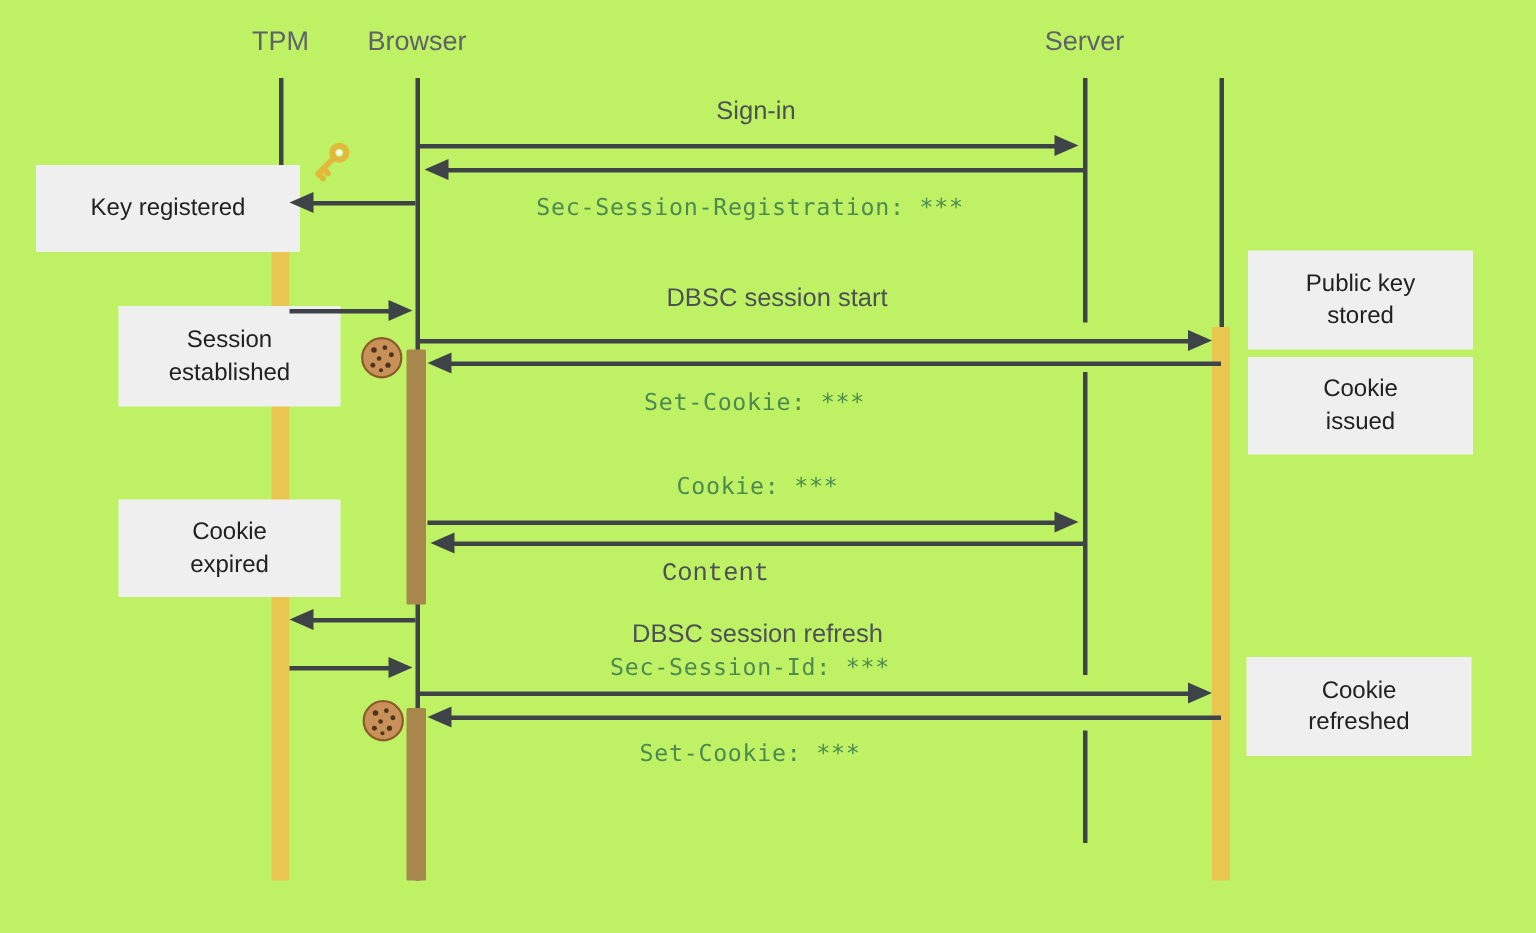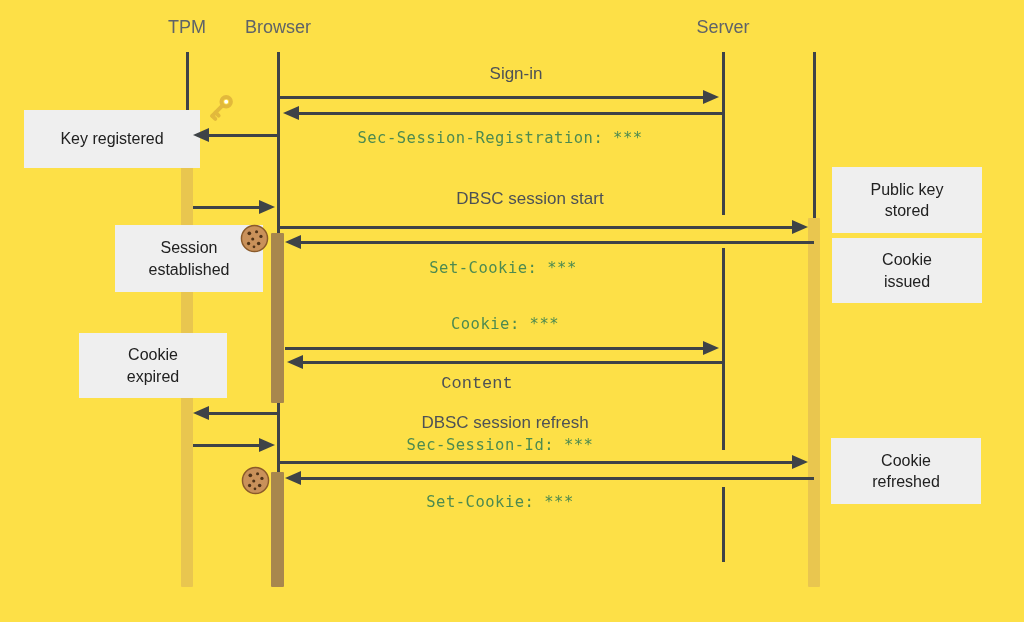--- a/index.html
+++ b/index.html
@@ -1,18 +1,18 @@
 <!DOCTYPE html>
 <html><head>
 <meta charset="utf-8">
 <style>
   html,body{margin:0;padding:0;background:#ffffff;}
   #stage{
     position:relative;width:1024px;height:622px;overflow:hidden;
-    background:#fde047;
+    background:#bef264;
     font-family:"Liberation Sans", sans-serif;
   }
   .actor-label{
     position:absolute;transform:translateX(-50%);
     font-size:18px;line-height:21px;color:#5f6368;text-align:center;white-space:nowrap;
   }
   .lifeline-seg{position:absolute;width:3px;background:#3e4347;}
   .activation{position:absolute;border-radius:1px;}
   .note{
     position:absolute;background:#efefef;color:#212121;
@@ -55,21 +55,21 @@
     <div class="activation" style="left: 808px; top: 218px; width: 12px; height: 369px; background: rgb(233, 198, 79); z-index: 2;"></div>
     <div class="activation" style="left: 271px; top: 233px; width: 13px; height: 170px; background: rgb(168, 135, 77); z-index: 2;"></div>
     <div class="activation" style="left: 271px; top: 472px; width: 13px; height: 115px; background: rgb(168, 135, 77); z-index: 2;"></div>
     <div class="note" style="left: 24px; top: 110px; width: 176px; height: 58px;">
       <div>Key registered</div>
     </div>
     <div class="note" style="left: 832px; top: 167px; width: 150px; height: 66px;">
       <div>Public key</div>
       <div>stored</div>
     </div>
-    <div class="note" style="left: 79px; top: 225px; width: 148px; height: 67px; margin-left: 36px;">
+    <div class="note" style="left: 79px; top: 204px; width: 148px; height: 67px;">
       <div>Session</div>
       <div>established</div>
     </div>
     <div class="note" style="left: 832px; top: 238px; width: 150px; height: 65px;">
       <div>Cookie</div>
       <div>issued</div>
     </div>
     <div class="note" style="left: 79px; top: 333px; width: 148px; height: 65px;">
       <div>Cookie</div>
       <div>expired</div>
@@ -119,23 +119,23 @@
       <div class="head right" style="left: 66px;"></div>
     </div>
     <div class="arrow" style="left: 280px; top: 455px; width: 528px; height: 14px;">
       <div class="shaft" style="left: 0px; width: 515px;"></div>
       <div class="head right" style="left: 512px;"></div>
     </div>
     <div class="arrow" style="left: 285px; top: 471px; width: 529px; height: 14px;">
       <div class="shaft" style="left: 13px; width: 516px;"></div>
       <div class="head left" style="left: 0px;"></div>
     </div>
-    <div class="msg plain" style="left: 516px; top: 74px; text-align: center;">Sign-in</div>
+    <div class="msg plain" style="left: 504px; top: 74px; text-align: center;">Sign-in</div>
     <div class="msg code" style="left: 500px; top: 138px;">Sec-Session-Registration: ***</div>
-    <div class="msg plain" style="left: 518px; top: 199px; margin-left: 12px;">DBSC session start</div>
+    <div class="msg plain" style="left: 518px; top: 199px;">DBSC session start</div>
     <div class="msg code" style="left: 503px; top: 268px;">Set-Cookie: ***</div>
     <div class="msg code" style="left: 505px; top: 324px;">Cookie: ***</div>
     <div class="msg plain" style="left: 477px; top: 383px; font-family: Liberation Mono, monospace;">Content</div>
     <div class="msg plain" style="left: 505px; top: 423px;">DBSC session refresh</div>
     <div class="msg code" style="left: 500px; top: 445px;">Sec-Session-Id: ***</div>
     <div class="msg code" style="left: 500px; top: 502px;">Set-Cookie: ***</div>
     <div class="icon" style="left: 205px; top: 92px;">
       <svg width="31" height="31" viewBox="0 0 30 30">
         <g stroke="#e2b93c" fill="none" stroke-width="3.8" stroke-linecap="round">
           <circle cx="20.5" cy="9.5" r="4.6"></circle>

